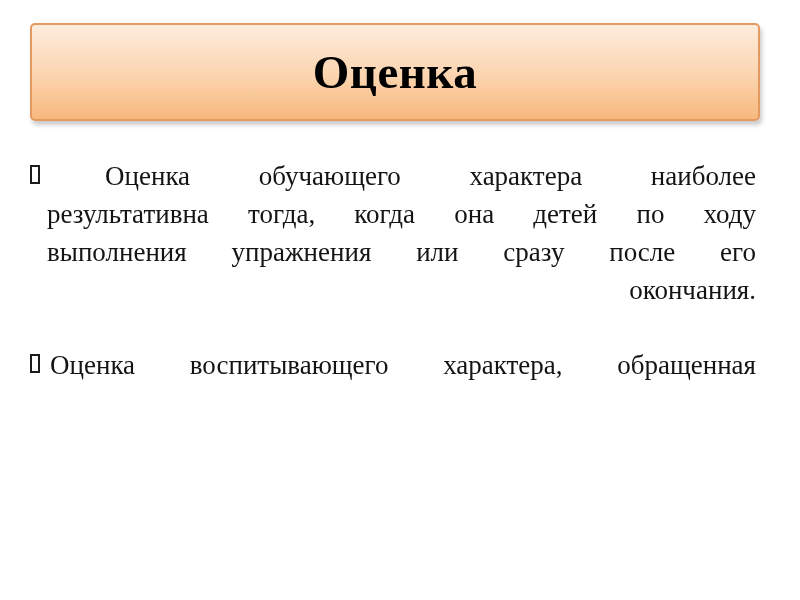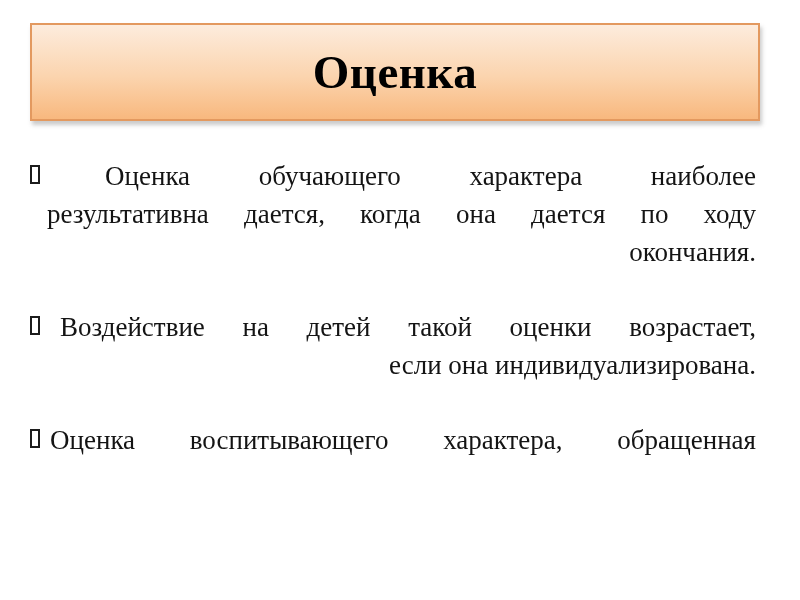--- a/index.html
+++ b/index.html
@@ -16,21 +16,21 @@
     font-family: "Liberation Serif", "DejaVu Serif", serif;
     color: var(--text-color, #141414);
   }
   .title-banner {
     position: absolute;
     left: 30px;
     top: 23px;
     width: 726px;
     height: 94px;
     border: 2px solid var(--banner-border, #e3995f);
-    border-radius: 0;
+    border-radius: 5px;
     background: linear-gradient(to bottom,
       var(--banner-top, #fdecdd) 0%,
       var(--banner-mid, #fbd4ae) 55%,
       var(--banner-bottom, #f8b87e) 100%);
     box-shadow: 2px 4px 4px rgba(140, 140, 140, 0.45);
     display: flex;
     align-items: center;
     justify-content: center;
   }
   .slide-title {
@@ -83,29 +83,25 @@
 
   <div class="title-banner">
     <div class="slide-title">Оценка</div>
   </div>
 
   <div class="slide-body">
 
     <div class="bullet-para">
       <span class="tofu"></span>
       <div class="text-line justified indent-lg">Оценка обучающего характера наиболее</div>
-      <div class="text-line justified">результативна дается, когда она дается по ходу</div>
+      <div class="text-line justified">результативна тогда, когда она детей по ходу</div>
+      <div class="text-line justified">выполнения упражнения или сразу после его</div>
       <div class="text-line">окончания.</div>
     </div>
 
-    <div class="bullet-para">
-      <span class="tofu"></span>
-      <div class="text-line justified indent-sm">Воздействие на детей такой оценки возрастает,</div>
-      <div class="text-line">если она индивидуализирована.</div>
-    </div>
 
     <div class="bullet-para">
       <span class="tofu"></span>
       <div class="text-line justified indent-xs">Оценка воспитывающего характера, обращенная</div>
     </div>
 
   </div>
 </div>
 
 </body></html>

